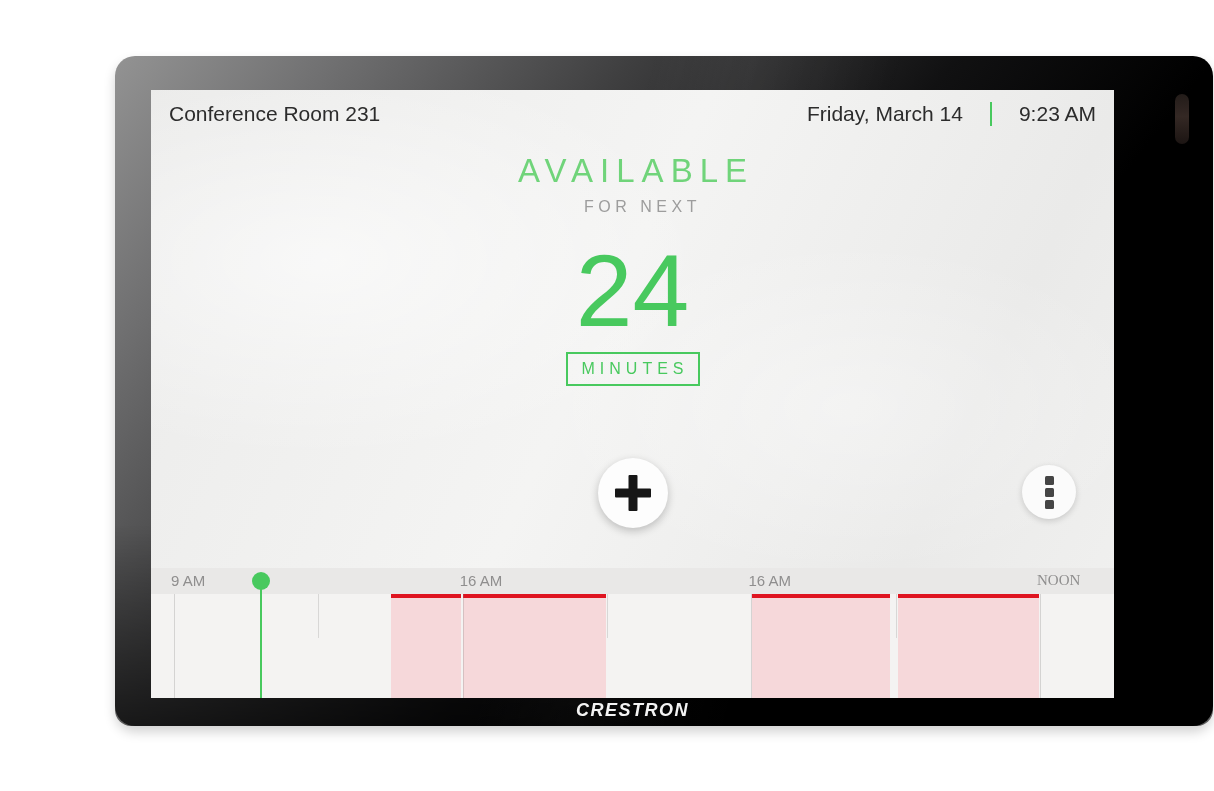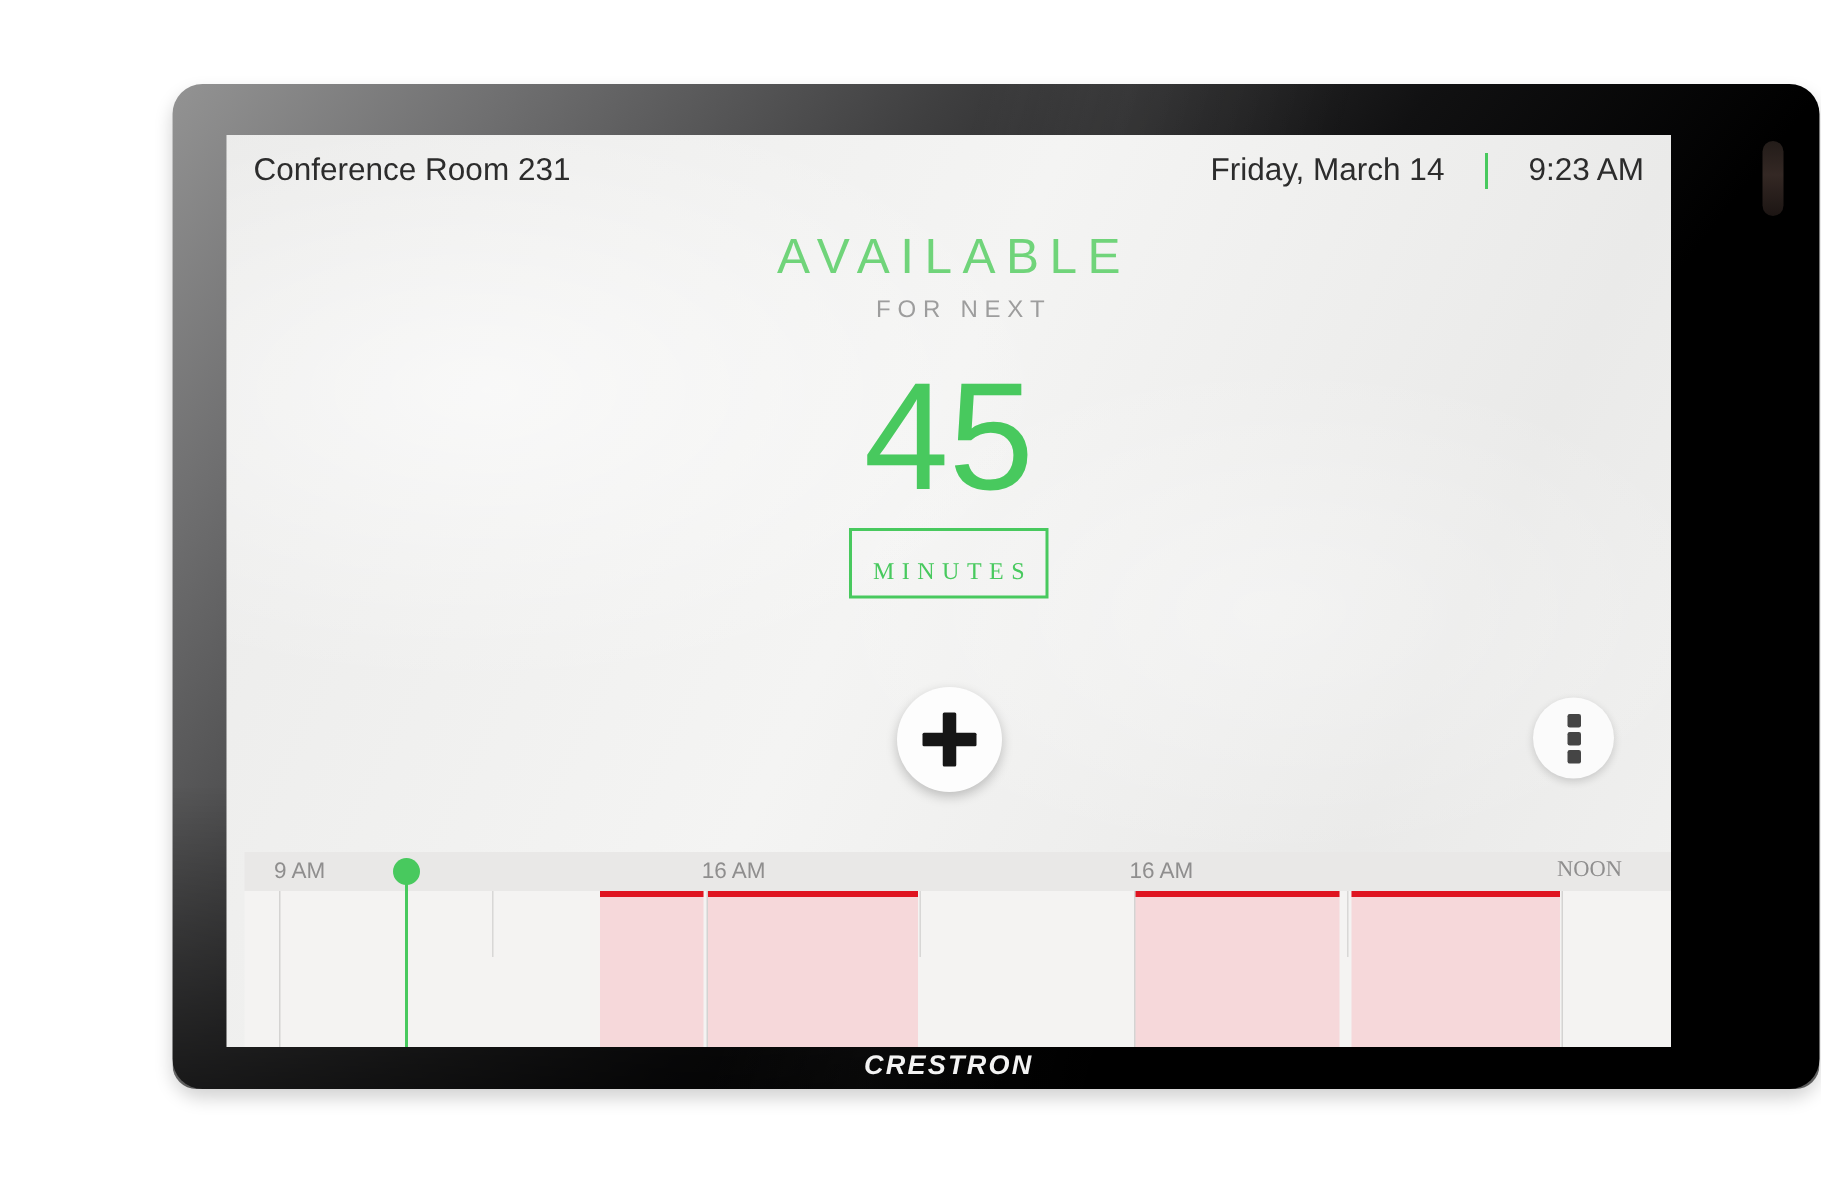--- a/index.html
+++ b/index.html
@@ -69,21 +69,21 @@
     position:absolute;left:0;right:0;top:108px;text-align:center;
     font-size:16px;letter-spacing:4.5px;padding-left:20px;color:var(--text_gray);
   }
   .mins{
     position:absolute;left:0;right:0;top:150px;text-align:center;
     font-size:102px;line-height:1;color:var(--green);
   }
   .minbox-wrap{position:absolute;left:0;right:0;top:262px;text-align:center;}
   .minbox{
     display:inline-block;border:2px solid var(--green);color:var(--green);
-    font-size:16px;letter-spacing:5px;padding:19px 9px 6px 14px;font-family:Liberation Serif, serif;
+    font-size:16px;letter-spacing:5px;padding:6px 9px 6px 14px;
   }
 
   
   .btn{position:absolute;border:none;border-radius:50%;cursor:pointer;padding:0;}
   .btn-plus{
     left:447px;top:368px;width:70px;height:70px;background:#fdfdfd;
     box-shadow:0 3px 8px rgba(0,0,0,0.22);
   }
   .plus-icon{position:relative;display:block;width:100%;height:100%;}
   .plus-icon i{position:absolute;left:50%;top:50%;background:#161616;border-radius:1px;}
@@ -91,21 +91,21 @@
   .plus-icon .pv{width:9px;height:36px;transform:translate(-50%,-50%);}
   .btn-more{
     left:871px;top:375px;width:54px;height:54px;background:#fbfbfb;
     box-shadow:0 2px 6px rgba(0,0,0,0.16);
   }
   .kebab{display:flex;flex-direction:column;align-items:center;justify-content:center;
     width:100%;height:100%;gap:3px;}
   .kebab i{display:block;width:9px;height:9px;background:#454545;border-radius:1.5px;}
 
   
-  .timeline{position:absolute;left:12px;right:0;top:478px;height:130px;}
+  .timeline{position:absolute;left:0;right:0;top:478px;height:130px;}
   .tl-strip{position:absolute;left:0;right:0;top:0;height:26px;background:var(--strip_bg);}
   .hour-label{
     position:absolute;top:4px;font-size:15px;color:var(--label_gray);white-space:nowrap;
   }
   .tl-chart{position:absolute;left:0;right:0;top:26px;height:104px;background:var(--chart_bg);}
   .hour-line{position:absolute;top:0;bottom:0;width:1px;background:rgba(130,130,130,0.28);z-index:3;}
   .half-tick{position:absolute;top:0;height:44px;width:1px;background:rgba(130,130,130,0.25);z-index:3;}
   .busy-block{
     position:absolute;top:0;height:100%;background:var(--busy_fill);
     border-top:4px solid var(--busy_red);z-index:2;
@@ -130,21 +130,21 @@
       <div class="hdr-room">Conference Room 231</div>
 
       <div class="hdr-datetime">
         <span>Friday, March 14</span>
         <span class="hdr-sep"></span>
         <span>9:23 AM</span>
       </div>
 
       <div class="avail">AVAILABLE</div>
       <div class="fornext">FOR NEXT</div>
-      <div class="mins">45</div>
+      <div class="mins">24</div>
       <div class="minbox-wrap">
         <span class="minbox">MINUTES</span>
       </div>
 
       <button class="btn btn-plus">
         <span class="plus-icon">
           <i class="ph"></i>
             <i class="pv"></i>
         </span>
       </button>

